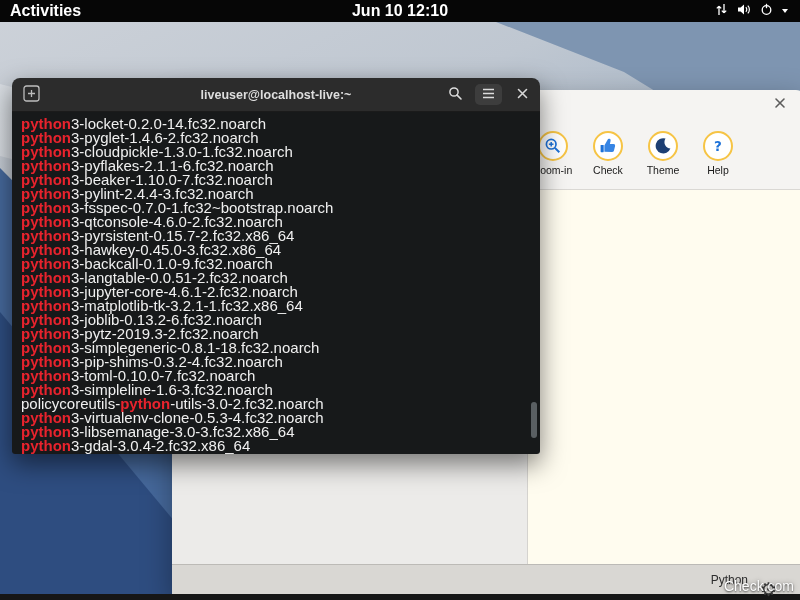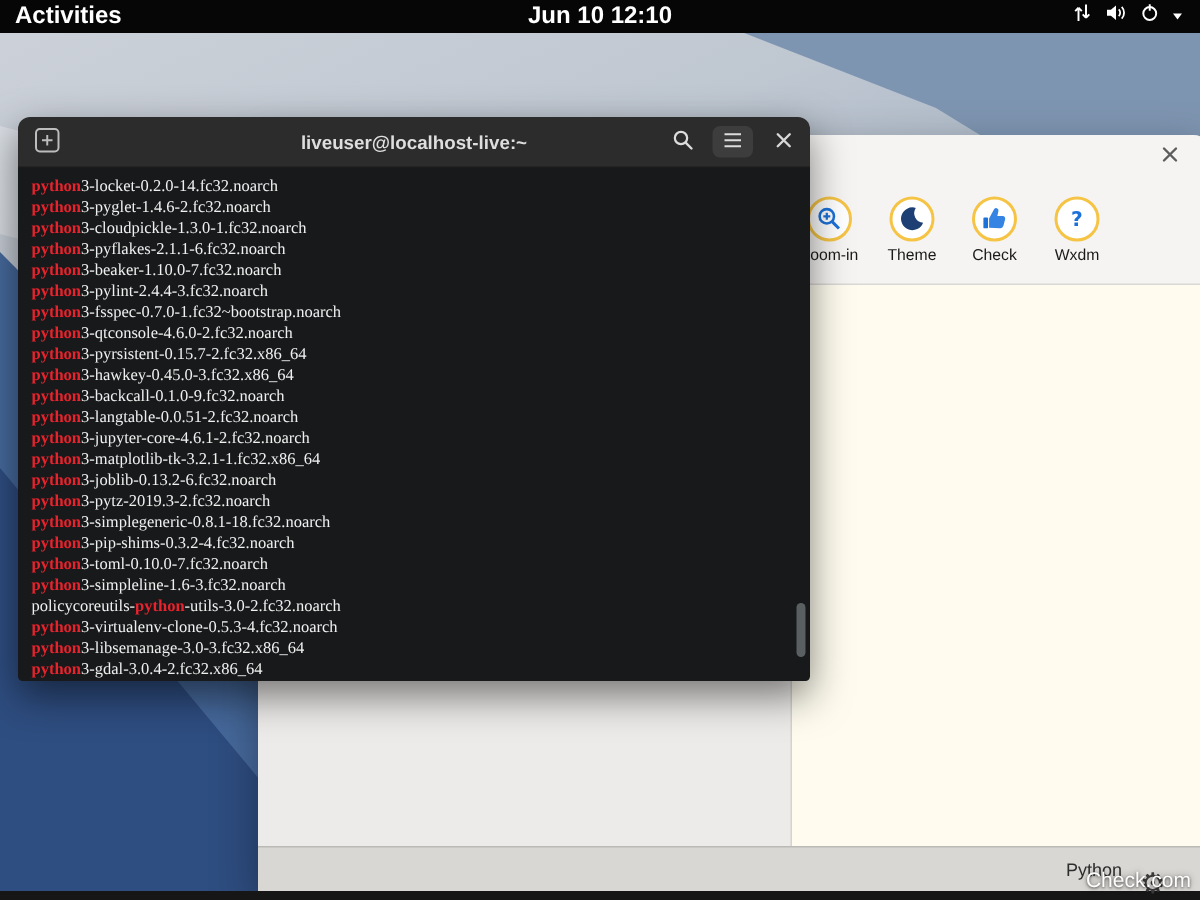--- a/index.html
+++ b/index.html
@@ -58,21 +58,21 @@
   .th-newtab { position:absolute; left:9px; top:7px; width:20px; height:20px; background:none;
     border:none; padding:0; display:flex; align-items:center; justify-content:center; }
   .th-title { position:absolute; left:0; right:0; top:0; height:33px; display:flex; align-items:center;
     justify-content:center; color:#dedede; font-size:12.5px; font-weight:700; pointer-events:none; }
   .th-actions { position:absolute; right:8px; top:0; height:33px; display:flex; align-items:center; gap:10px; }
   .th-btn { background:none; border:none; padding:0; display:flex; align-items:center;
     justify-content:center; width:20px; height:20px; }
   .th-btn.menu { width:27px; height:21px; background:#3d3d3d; border-radius:5px; }
   .term-body { position:relative; height:343px; background:#17191a; padding:5px 0 0 9px;
     box-sizing:border-box; overflow:hidden; }
-  .term-output { font-family:Liberation Serif, serif; font-size:11px; line-height:14px;
+  .term-output { font-family:Liberation Sans, sans-serif; font-size:15px; line-height:14px;
     color:#f0f0f0; white-space:pre; }
   .term-line .hl { color:var(--hl,#e8232d); font-weight:bold; }
   .term-scrollbar { position:absolute; right:1px; top:0; width:9px; height:100%; }
   .term-thumb { position:absolute; right:2px; top:290px; width:6px; height:36px; background:#5a5f62;
     border-radius:3px; }
 
   
   .bottom-strip { position:absolute; left:0; bottom:0; width:800px; height:6px; background:#161616; z-index:65; }
   .gear { position:absolute; left:760px; top:580px; z-index:72; font-family:"DejaVu Sans", sans-serif;
     font-size:19px; color:#3c3c3c; line-height:1; }
@@ -108,41 +108,41 @@
             <line x1="10.9" y1="10.9" x2="15.3" y2="15.3" stroke="#1c71d8" stroke-width="2"></line>
             <line x1="7.2" y1="4.9" x2="7.2" y2="9.5" stroke="#1c71d8" stroke-width="1.5"></line>
             <line x1="4.9" y1="7.2" x2="9.5" y2="7.2" stroke="#1c71d8" stroke-width="1.5"></line>
           </svg>
         </span>
         <span class="tool-label">Zoom-in</span>
       </div>
       <div class="tool-btn">
         <span class="tool-icon">
           <svg width="18" height="18" viewBox="0 0 18 18">
-            <path d="M11.5 1.6 A7.6 7.6 0 1 0 16.4 11.5 A6.4 6.4 0 0 1 11.5 1.6 Z" fill="#1d3f73"></path>
-          </svg>
-        </span>
-        <span class="tool-label">Theme</span>
-      </div>
-      <div class="tool-btn">
-        <span class="tool-icon">
-          <svg width="18" height="18" viewBox="0 0 18 18">
             <rect x="1.6" y="8" width="3.1" height="7.2" rx="0.6" fill="#1c71d8"></rect>
             <path d="M5.4 14.8 V8.6 l3.2-5.9 a1.6 1.6 0 0 1 3 1.1 L10.9 7 h3.6 a1.7 1.7 0 0 1 1.6 2.1 l-1.1 4.3 a2.2 2.2 0 0 1 -2.1 1.7 z" fill="#3584e4"></path>
           </svg>
         </span>
         <span class="tool-label">Check</span>
       </div>
       <div class="tool-btn">
         <span class="tool-icon">
           <svg width="18" height="18" viewBox="0 0 18 18">
+            <path d="M11.5 1.6 A7.6 7.6 0 1 0 16.4 11.5 A6.4 6.4 0 0 1 11.5 1.6 Z" fill="#1d3f73"></path>
+          </svg>
+        </span>
+        <span class="tool-label">Theme</span>
+      </div>
+      <div class="tool-btn">
+        <span class="tool-icon">
+          <svg width="18" height="18" viewBox="0 0 18 18">
             <text x="9" y="13.6" text-anchor="middle" font-family="DejaVu Sans, sans-serif" font-size="13.5" font-weight="bold" fill="#1c71d8">?</text>
           </svg>
         </span>
-        <span class="tool-label">Wxdm</span>
+        <span class="tool-label">Help</span>
       </div>
     </div>
   <div class="hw-content">
     <div class="hw-pane-left"></div>
     <div class="hw-pane-right" style="background: rgb(255, 252, 239);"></div>
   </div>
   <div class="hw-statusbar">
     <span class="hw-status-text">Python</span>
   </div>
 </div>

